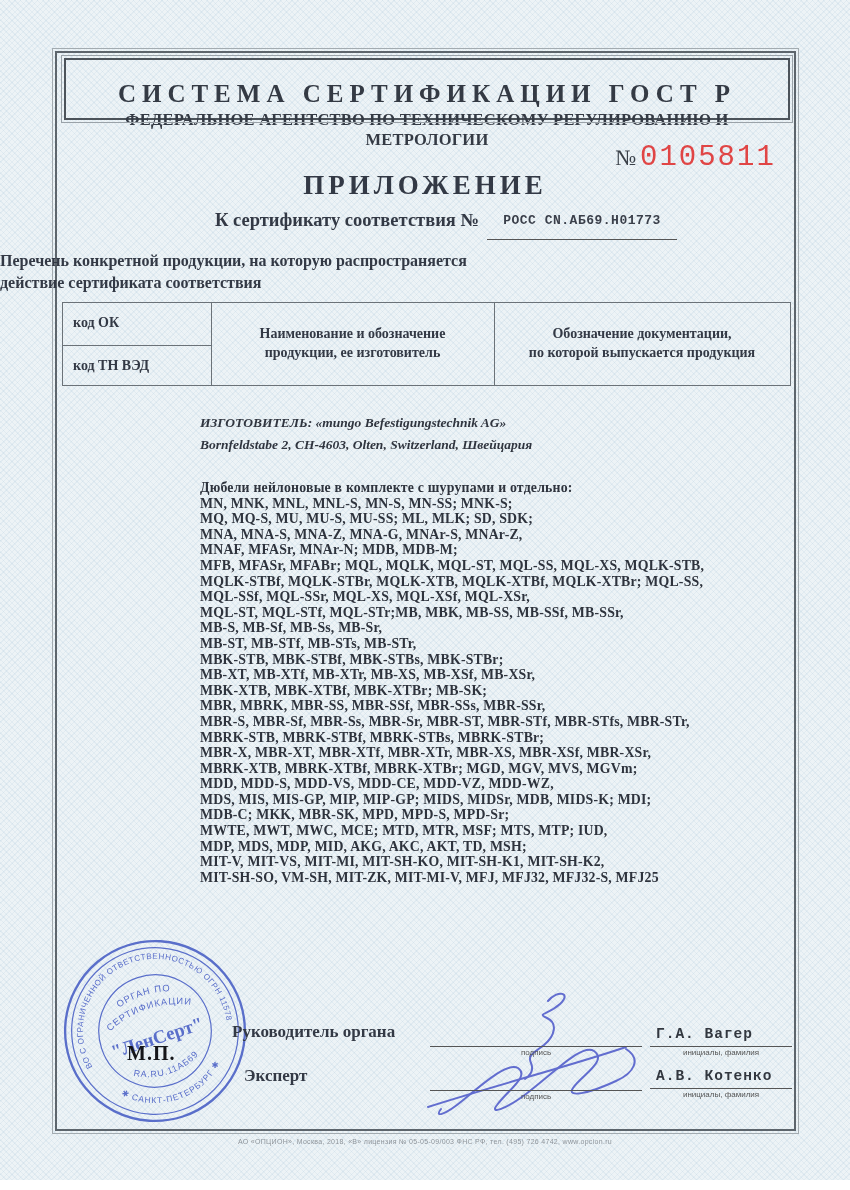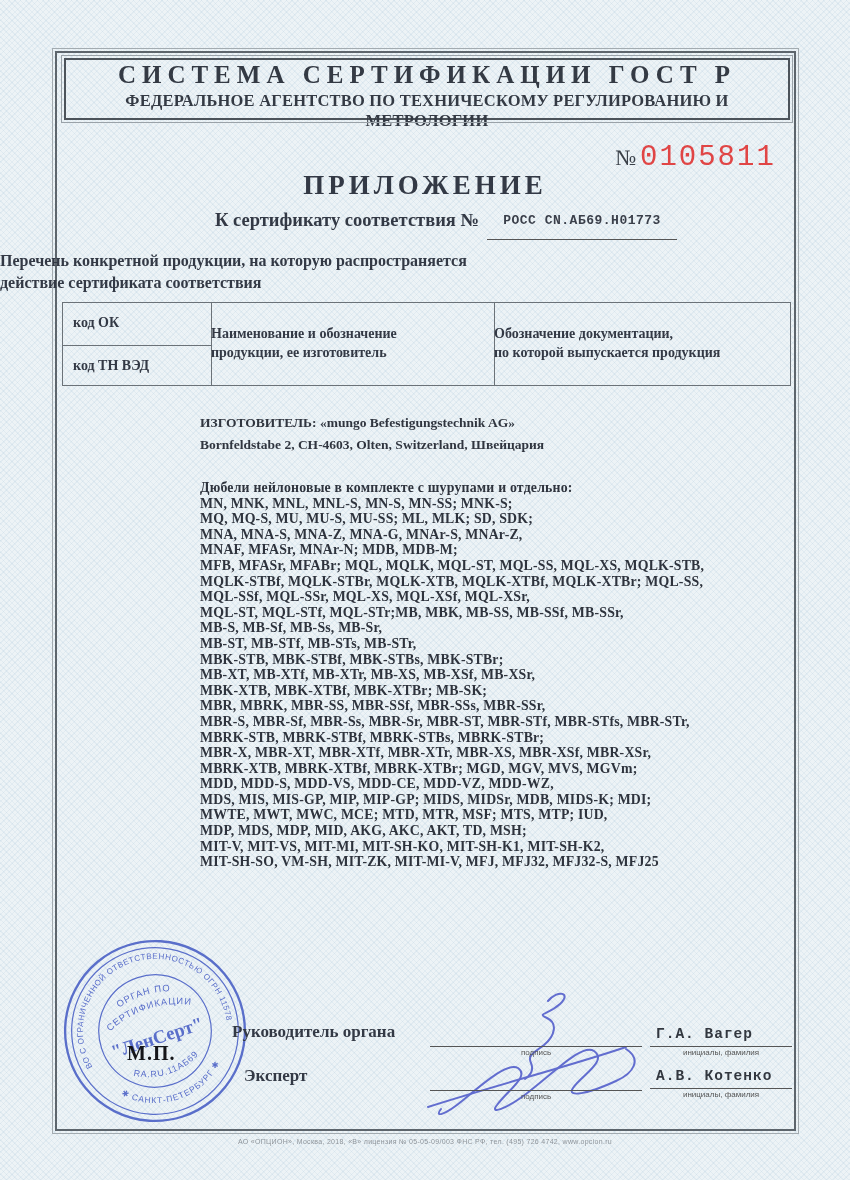--- a/index.html
+++ b/index.html
@@ -18,39 +18,39 @@
   }
   .frame{position:absolute;left:52px;top:48px;width:745px;height:1084px;border:1px solid #a3abb0;}
   .frame-inner{position:absolute;inset:2px;border:2px solid #5d656c;}
   .abs{position:absolute;}
   
   .header-box{
     position:absolute;left:64px;top:58px;width:722px;height:58px;
     border:2px solid #4c535a;outline:1px solid #9aa2a8;outline-offset:2px;
     text-align:center;
   }
-  .header-line1{font-weight:bold;font-size:25px;letter-spacing:6px;margin-top:1px;color:#343a44;}
+  .header-line1{font-weight:bold;font-size:25px;letter-spacing:6px;margin-top:20px;color:#343a44;}
   .header-line2{font-weight:bold;font-size:16.5px;letter-spacing:0.2px;margin-top:2px;color:#343a44;}
   .num-label{font-size:22px;color:#3a4048;}
   .num-value{font-family:"Liberation Mono", monospace;font-size:29px;color:#e04545;letter-spacing:2px;}
   .doc-title{width:850px;text-align:center;font-weight:bold;font-size:27px;letter-spacing:4px;color:#333945;}
   .cert-line{font-weight:bold;font-size:18.5px;color:#333945;}
   .cert-num{
     display:inline-block;width:190px;text-align:center;vertical-align:2px;
     font-family:"Liberation Mono", monospace;font-weight:bold;font-size:13px;letter-spacing:0.5px;
     border-bottom:1px solid #555;padding-bottom:11px;margin-left:8px;color:#3a3f4a;
   }
   .subtitle{width:850px;text-align:left;font-weight:bold;font-size:16px;color:#333945;line-height:22px;}
   
   .tbl{position:absolute;left:62px;top:302px;width:727px;height:82px;border:1px solid #6b7278;}
   .tbl .v1{position:absolute;left:148px;top:0;bottom:0;width:0;border-left:1px solid #6b7278;}
   .tbl .v2{position:absolute;left:431px;top:0;bottom:0;width:0;border-left:1px solid #6b7278;}
   .tbl .h1{position:absolute;left:0;top:42px;width:148px;border-top:1px solid #6b7278;}
   .tbl-cell{position:absolute;font-weight:bold;font-size:14px;color:#333945;}
-  .tbl-center{text-align:left;line-height:19px;}
+  .tbl-center{text-align:center;line-height:19px;}
   
   .mfr{font-weight:bold;font-size:13.5px;line-height:22px;color:#30353f;}
   .plist{font-weight:bold;font-size:13.8px;line-height:15.6px;letter-spacing:0.2px;color:#2e333d;}
   
   .sig-label{font-weight:bold;font-size:17px;color:#333945;}
   .sig-line{border-top:1px solid #555;}
   .sig-sub{font-size:8px;color:#555;text-align:center;font-family:"Liberation Sans", sans-serif;}
   .sig-name{font-family:"Liberation Mono", monospace;font-weight:bold;font-size:14.5px;letter-spacing:1px;color:#32373f;}
   .mp{font-weight:bold;font-size:20px;color:#15161a;letter-spacing:1px;}
   .footer-print{
@@ -97,21 +97,21 @@
     <div class="tbl-cell tbl-center" style="left:148px;width:283px;top:21px;">
       <div>Наименование и обозначение</div>
       <div>продукции, ее изготовитель</div>
     </div>
     <div class="tbl-cell tbl-center" style="left:431px;width:296px;top:21px;">
       <div>Обозначение документации,</div>
       <div>по которой выпускается продукция</div>
     </div>
   </div>
 
-  <div class="abs mfr" style="left:200px;top:412px;">
+  <div class="abs mfr" style="left:200px;top:412px;font-style:italic;">
     <div>ИЗГОТОВИТЕЛЬ:   «mungo Befestigungstechnik AG»</div>
     <div>Bornfeldstabe 2, CH-4603, Olten, Switzerland, Швейцария</div>
   </div>
 
   <div class="abs plist" style="left:200px;top:480px;width:580px;">
       <div>Дюбели нейлоновые в комплекте с шурупами и отдельно:</div>
       <div>MN, MNK, MNL, MNL-S, MN-S, MN-SS; MNK-S;</div>
       <div>MQ, MQ-S, MU, MU-S, MU-SS; ML, MLK; SD, SDK;</div>
       <div>MNA, MNA-S, MNA-Z, MNA-G, MNAr-S, MNAr-Z,</div>
       <div>MNAF, MFASr, MNAr-N; MDB, MDB-M;</div>
@@ -124,20 +124,21 @@
       <div>MBK-STB, MBK-STBf, MBK-STBs, MBK-STBr;</div>
       <div>MB-XT, MB-XTf, MB-XTr, MB-XS, MB-XSf, MB-XSr,</div>
       <div>MBK-XTB, MBK-XTBf, MBK-XTBr; MB-SK;</div>
       <div>MBR, MBRK, MBR-SS, MBR-SSf, MBR-SSs, MBR-SSr,</div>
       <div>MBR-S, MBR-Sf, MBR-Ss, MBR-Sr, MBR-ST, MBR-STf, MBR-STfs, MBR-STr,</div>
       <div>MBRK-STB, MBRK-STBf, MBRK-STBs, MBRK-STBr;</div>
       <div>MBR-X, MBR-XT, MBR-XTf, MBR-XTr, MBR-XS,  MBR-XSf, MBR-XSr,</div>
       <div>MBRK-XTB, MBRK-XTBf, MBRK-XTBr; MGD, MGV, MVS, MGVm;</div>
       <div>MDD, MDD-S, MDD-VS, MDD-CE, MDD-VZ, MDD-WZ,</div>
       <div>MDS, MIS, MIS-GP, MIP, MIP-GP; MIDS, MIDSr, MDB, MIDS-K; MDI;</div>
+      <div>MDB-C; MKK, MBR-SK, MPD, MPD-S, MPD-Sr;</div>
       <div>MWTE, MWT, MWC, MCE; MTD, MTR, MSF; MTS, MTP; IUD,</div>
       <div>MDP, MDS, MDP, MID, AKG, AKC, AKT, TD, MSH;</div>
       <div>MIT-V,  MIT-VS, MIT-MI, MIT-SH-KO, MIT-SH-K1, MIT-SH-K2,</div>
       <div>MIT-SH-SO, VM-SH, MIT-ZK, MIT-MI-V, MFJ,  MFJ32, MFJ32-S, MFJ25</div>
     </div>
 
   <svg class="stamp-svg" width="206" height="206" viewBox="0 0 220 220">
     <defs>
       <path id="st-top" d="M 34.2,123.4 A 77,77 0 1 1 185.8,123.4"></path>
       <path id="st-bottom" d="M 46.9,154.2 A 77,77 0 0 0 173.1,154.2"></path>

